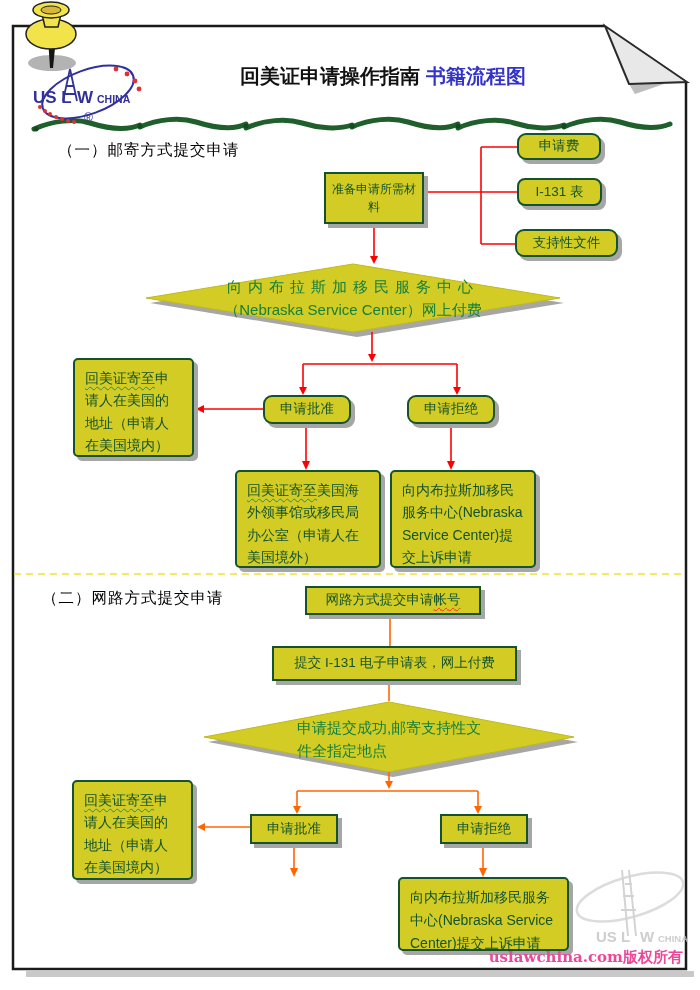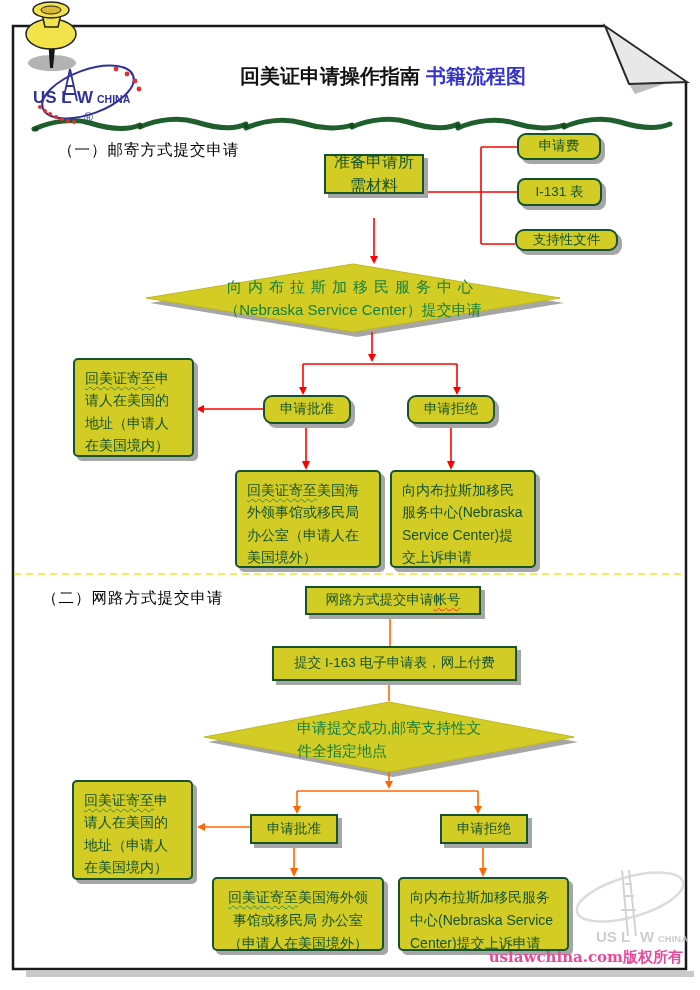--- a/index.html
+++ b/index.html
@@ -151,37 +151,37 @@
       <text x="658" y="942" font-size="9.5" font-weight="bold" fill="#c6c6c6">CHINA</text>
     </g>
   </svg>
 
   <div id="page-title">
     <span>回美证申请操作指南</span><span class="blue">书籍流程图</span>
   </div>
 
   <div class="heading" style="left:58px;top:140px;">（一）邮寄方式提交申请</div>
 
-  <div class="node ctr" style="left:324px;top:154px;width:100px;height:40px;font-size:16px;">
+  <div class="node ctr" style="left:324px;top:172px;width:100px;height:52px;font-size:12px;">
     <span>准备申请所需材料</span>
   </div>
 
   <div class="node ctr round-sm nowrap" style="left:517px;top:133px;width:84px;height:27px;">
     <span>申请费</span>
   </div>
   <div class="node ctr round-sm nowrap" style="left:517px;top:178px;width:85px;height:28px;border-radius:8px;">
     <span>I-131 表</span>
   </div>
-  <div class="node ctr round-sm nowrap" style="left:515px;top:229px;width:103px;height:22px;">
+  <div class="node ctr round-sm nowrap" style="left:515px;top:229px;width:103px;height:28px;">
     <span>支持性文件</span>
   </div>
 
   <div class="dtext" style="left:153px;top:276px;width:400px;">
     <div class="spaced">向内布拉斯加移民服务中心</div>
-    <div>（Nebraska Service Center）提交申请</div>
+    <div>（Nebraska Service Center）网上付费</div>
   </div>
 
   <div class="node ctr round-sm nowrap" style="left:263px;top:395px;width:88px;height:29px;">
     <span>申请批准</span>
   </div>
   <div class="node ctr round-sm nowrap" style="left:407px;top:395px;width:88px;height:29px;">
     <span>申请拒绝</span>
   </div>
 
   <div class="node blk round-lg" style="left:73px;top:358px;width:121px;height:99px;font-size:14px;line-height:1.6;">
@@ -197,42 +197,39 @@
   </div>
 
   <div class="heading" style="left:42px;top:588px;">（二）网路方式提交申请</div>
 
   <div class="node ctr nowrap" style="left:305px;top:586px;width:176px;height:29px;">
     <span>网路方式提交申请</span>
       <span class="sq-red">帐号</span>
   </div>
 
   <div class="node ctr nowrap" style="left:272px;top:646px;width:245px;height:35px;">
-    <span>提交 I-163 电子申请表，网上付费</span>
+    <span>提交 I-131 电子申请表，网上付费</span>
   </div>
 
   <div class="dtext" style="left:297px;top:717px;width:220px;text-align:left;">
     <div>申请提交成功,邮寄支持性文</div>
     <div>件全指定地点</div>
   </div>
 
   <div class="node ctr nowrap" style="left:250px;top:814px;width:88px;height:30px;">
     <span>申请批准</span>
   </div>
   <div class="node ctr nowrap" style="left:440px;top:814px;width:88px;height:30px;">
     <span>申请拒绝</span>
   </div>
 
   <div class="node blk round-lg" style="left:72px;top:780px;width:121px;height:100px;font-size:14px;line-height:1.6;">
     <span class="sq-green">回美证寄至</span><span>申请人在美国的地址（申请人在美国境内）</span>
   </div>
 
-  <div class="node blk round-lg" style="left:212px;top:877px;width:172px;height:74px;font-size:14px;line-height:1.65;text-align:center;">
-    <span class="sq-green">回美证寄至</span><span>美国海外领事馆或移民局 办公室（申请人在美国境外）</span>
-  </div>
 
   <div class="node blk round-lg" style="left:398px;top:877px;width:171px;height:74px;font-size:14px;line-height:1.65;">
     <span>向内布拉斯加移民服务中心(Nebraska Service Center)提交上诉申请</span>
   </div>
 
   <div id="copyright">uslawchina.com版权所有</div>
 
 </div>
 
 </body></html>

